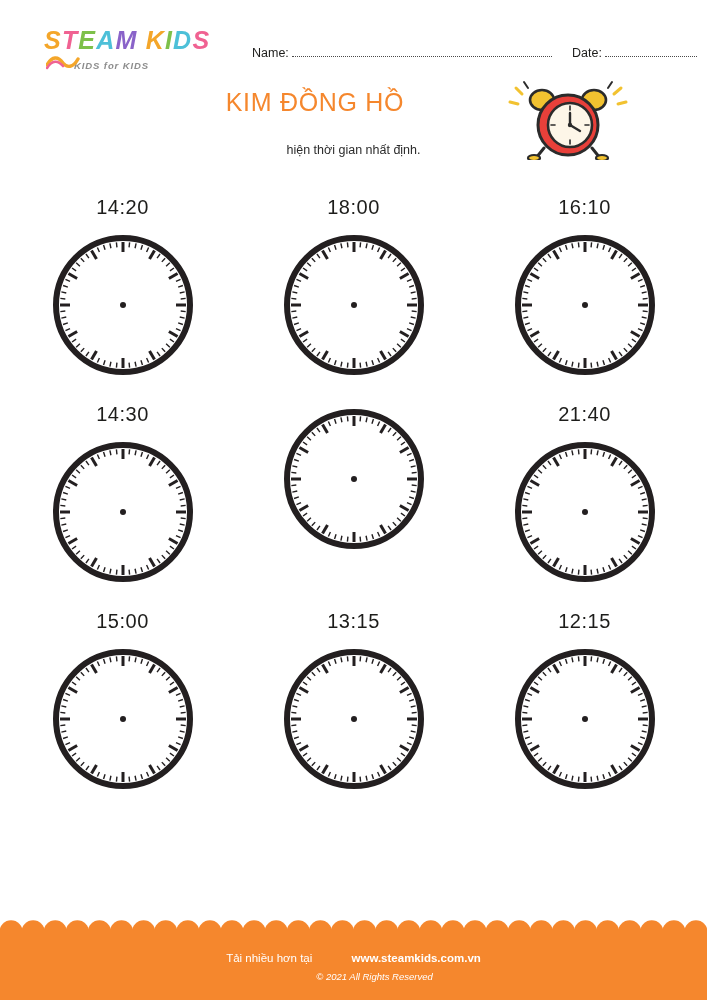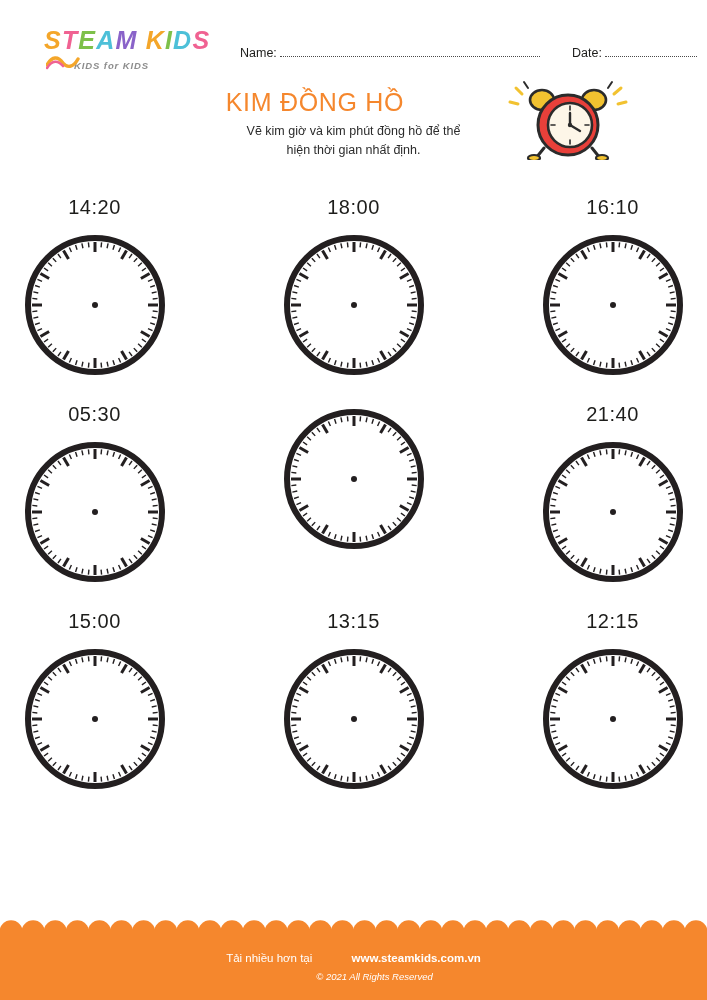--- a/index.html
+++ b/index.html
@@ -52,21 +52,21 @@
   .logo-swoosh {
     position: absolute;
     left: 2px;
     top: 26px;
     width: 34px;
     height: 16px;
   }
 
   .name-line {
     position: absolute;
-    left: 240px;
+    left: 252px;
     top: 18px;
     font-size: 12.5px;
     color: #1d1d1b;
   }
   .date-line {
     position: absolute;
     left: 572px;
     top: 18px;
     font-size: 12.5px;
     color: #1d1d1b;
@@ -114,21 +114,21 @@
   
   .grid {
     position: absolute;
     top: 196px;
     left: 0;
     width: 707px;
   }
   .row {
     display: flex;
     justify-content: center;
-    gap: 84px;
+    gap: 56px;
     margin-bottom: 22px;
   }
   .cell {
     width: 175px;
     text-align: center;
   }
   .cell-time {
     font-size: 20px;
     color: #1d1d1b;
     margin-bottom: 10px;
@@ -203,21 +203,20 @@
 
     <div class="date-line">
       <span>Date:</span>
       <span class="dotline" style="width:92px"></span>
     </div>
   </div>
 
   <div class="title">KIM ĐỒNG HỒ</div>
   <div class="subtitle">
     <div>
-      <span>Vẽ kim giờ và kim phút đồng hồ để thể</span>
       <br>
       <span>hiện thời gian nhất định.</span>
     </div>
   </div>
 
   <svg class="alarm" viewBox="0 0 120 82">
 
     <g stroke="#f2c230" stroke-width="3" stroke-linecap="round" fill="none">
       <path d="M14 16 L8 10"></path>
       <path d="M10 26 L2 24"></path>
@@ -453,21 +452,21 @@
             <line x1="52.40927470160359" y1="23.014363456729143" x2="50.37559148622459" y2="18.446636168516136" stroke="#231f20" stroke-width="1.4" stroke-linecap="butt"></line>
             <line x1="58.07701432625304" y1="20.838722054881096" x2="56.531929354378306" y2="16.083439473405328" stroke="#231f20" stroke-width="1.4" stroke-linecap="butt"></line>
             <line x1="63.941121932569935" y1="19.267439157439277" x2="62.90156347848114" y2="14.376701153770249" stroke="#231f20" stroke-width="1.4" stroke-linecap="butt"></line>
             <line x1="69.93734913047611" y1="18.317730068640145" x2="69.41470681413784" y2="13.345120591798775" stroke="#231f20" stroke-width="1.4" stroke-linecap="butt"></line>
             <circle cx="76" cy="76" r="3" fill="#231f20"></circle>
           </svg>
         </div>
       </div>
       <div class="row">
         <div class="cell">
-          <div class="cell-time">05:30</div>
+          <div class="cell-time">14:30</div>
           <svg class="clock-face" width="152" height="152" viewBox="0 0 152 152">
             <circle cx="76" cy="76" r="67" fill="#ffffff" stroke="#231f20" stroke-width="6"></circle>
             <line x1="76" y1="23" x2="76" y2="13" stroke="#231f20" stroke-width="3" stroke-linecap="butt"></line>
             <line x1="82.0626508695239" y1="18.317730068640152" x2="82.58529318586217" y2="13.345120591798782" stroke="#231f20" stroke-width="1.4" stroke-linecap="butt"></line>
             <line x1="88.05887806743004" y1="19.267439157439277" x2="89.09843652151885" y2="14.376701153770249" stroke="#231f20" stroke-width="1.4" stroke-linecap="butt"></line>
             <line x1="93.92298567374695" y1="20.838722054881096" x2="95.4680706456217" y2="16.083439473405328" stroke="#231f20" stroke-width="1.4" stroke-linecap="butt"></line>
             <line x1="99.5907252983964" y1="23.01436345672915" x2="101.62440851377542" y2="18.446636168516143" stroke="#231f20" stroke-width="1.4" stroke-linecap="butt"></line>
             <line x1="102.5" y1="30.100653599424753" x2="107.5" y2="21.44039956158037" stroke="#231f20" stroke-width="3" stroke-linecap="butt"></line>
             <line x1="110.09154463296343" y1="29.07701432625305" x2="113.0304708944258" y2="25.031929354378313" stroke="#231f20" stroke-width="1.4" stroke-linecap="butt"></line>
             <line x1="114.80957516881378" y1="32.89760012231113" x2="118.15522820060806" y2="29.181875994924162" stroke="#231f20" stroke-width="1.4" stroke-linecap="butt"></line>

